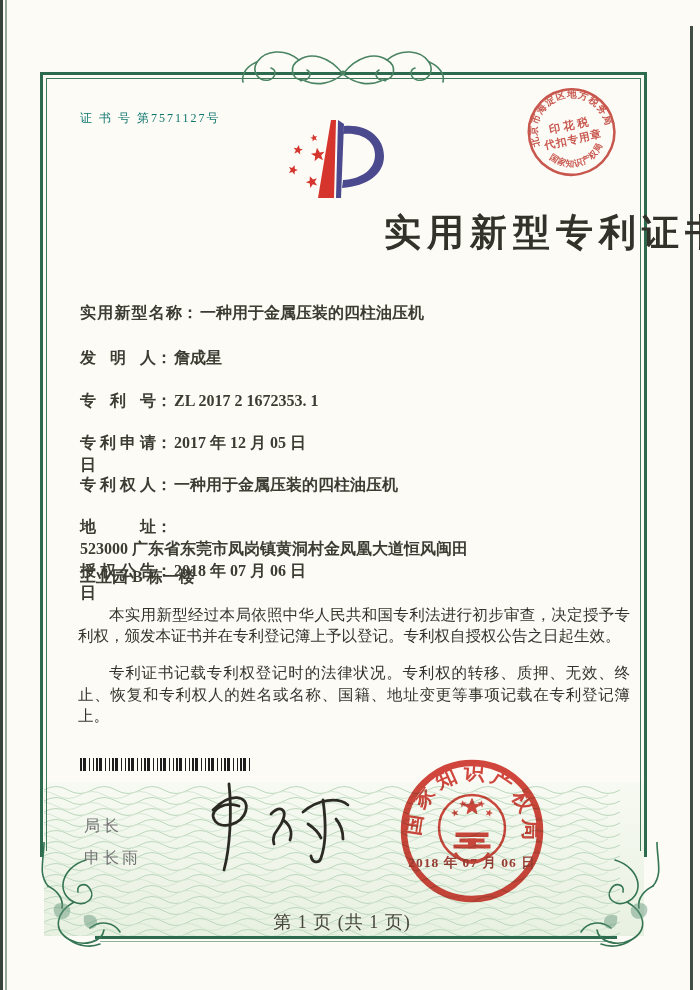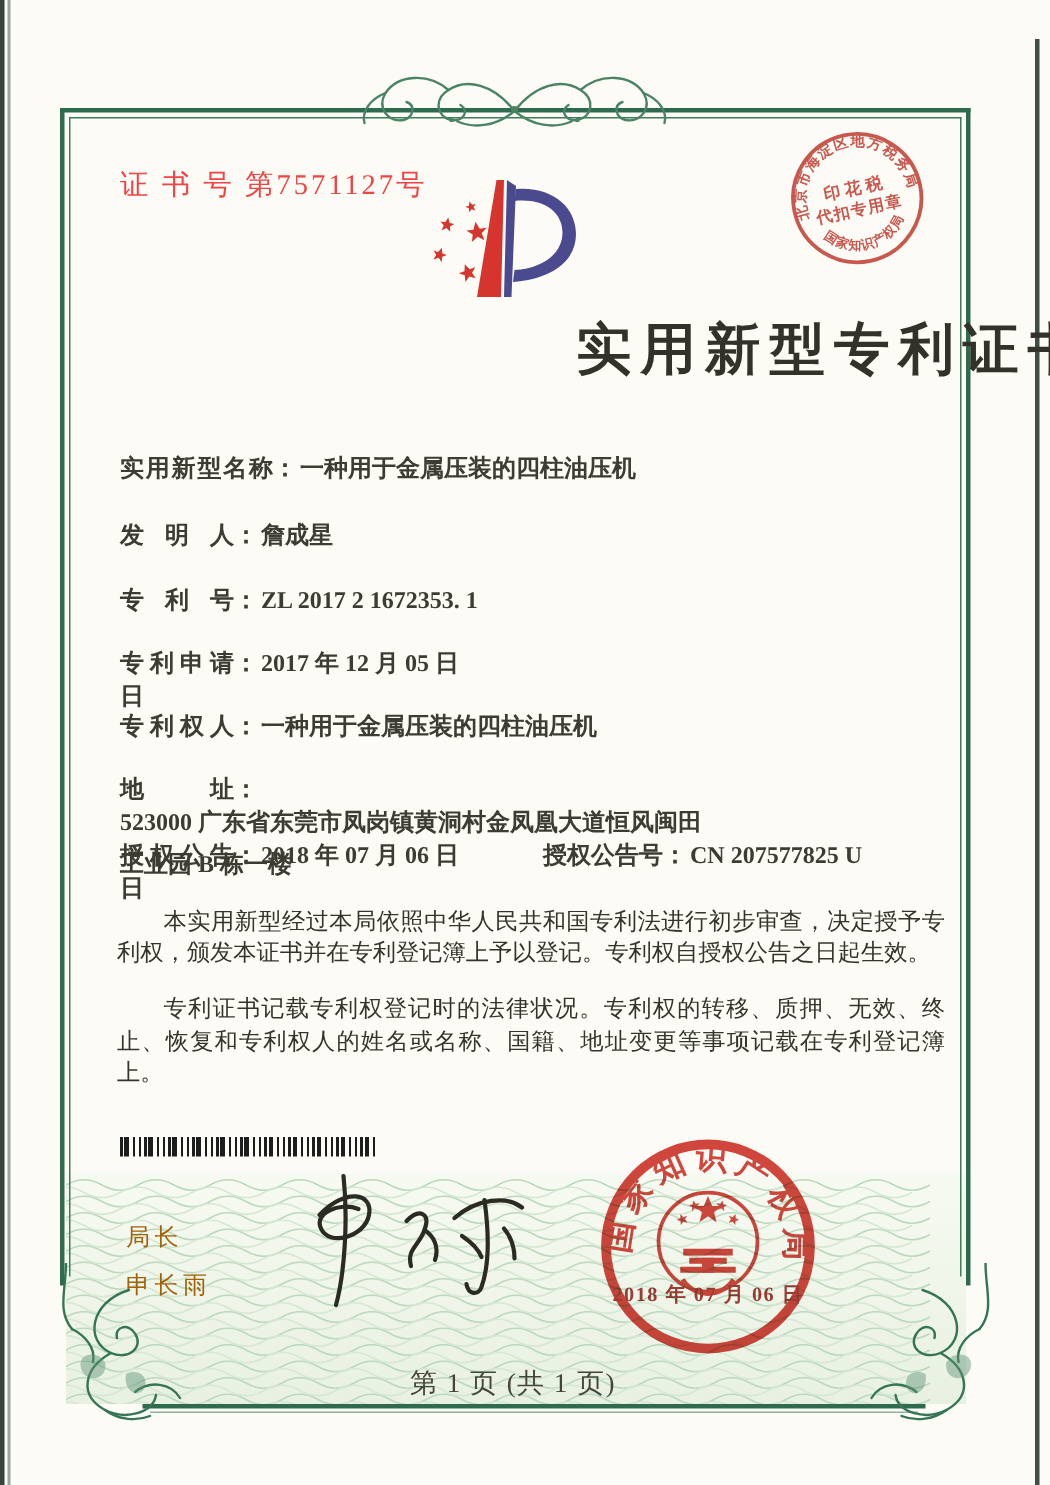--- a/index.html
+++ b/index.html
@@ -12,40 +12,40 @@
   
   .box-outer{position:absolute;left:40px;top:72px;width:601px;height:782px;
              border-top:3px solid #2e6b4e;border-left:3px solid #2e6b4e;border-right:3px solid #2e6b4e;}
   .box-inner{position:absolute;left:46px;top:78px;width:593px;height:772px;
              border-top:1px solid #417a5b;border-left:1px solid #417a5b;border-right:1px solid #417a5b;}
   
   .band{position:absolute;left:44px;top:782px;width:600px;height:154px;
         background:linear-gradient(#f7faf2,#e8f1e1);}
   .bottom-rule{position:absolute;left:95px;top:936px;width:522px;height:3px;background:#2e6b4e;}
   .bottom-rule2{position:absolute;left:100px;top:941px;width:512px;height:1px;background:#8fb29a;}
-  .cert-no{position:absolute;left:80px;top:110px;font-size:19px;letter-spacing:2px;color:#ef4444;}
+  .cert-no{position:absolute;left:80px;top:110px;font-size:12px;letter-spacing:2px;color:#0f766e;}
   .title{position:absolute;left:40px;top:208px;width:688px;text-align:right;
          font-size:37px;font-weight:700;letter-spacing:6px;color:#32322a;}
   .row{position:absolute;left:80px;width:564px;font-size:16px;font-weight:600;
        line-height:22px;color:#3c3c33;}
   .lbl{display:inline-block;width:76px;text-align:justify;text-align-last:justify;vertical-align:top;}
   .lbl.w6{width:102px;}
   .val{margin-left:2px;}
   .val .l1{display:block;white-space:nowrap;}
   .val .l2{display:block;margin-top:6px;}
   .grant-group{position:absolute;left:282px;top:0;white-space:nowrap;}
   .body-text{position:absolute;left:78px;top:588px;width:552px;font-size:15.5px;
              line-height:21.2px;text-align:justify;color:#34342c;font-weight:500;}
   .body-text p{margin:16px 0 1px 0;text-indent:2em;}
   .barcode{position:absolute;left:80px;top:758px;width:172px;height:13px;
            background:repeating-linear-gradient(90deg,#1d1d1d 0 2px,transparent 2px 3px,
            #1d1d1d 3px 6px,transparent 6px 9px,#1d1d1d 9px 10px,transparent 10px 13px,
            #1d1d1d 13px 14px,transparent 14px 16px);}
   .signer{position:absolute;left:84px;top:810px;font-family:"Liberation Sans","DejaVu Sans",sans-serif;
-          font-size:16px;letter-spacing:3px;color:#a16207;line-height:32px;}
+          font-size:16px;letter-spacing:3px;color:#737373;line-height:32px;}
   .signature-svg{position:absolute;left:185px;top:772px;}
   .seal-wrap{position:absolute;left:397px;top:756px;opacity:0.93;mix-blend-mode:multiply;}
   .stamp-wrap{position:absolute;left:516px;top:76px;transform:rotate(-12deg);opacity:0.85;mix-blend-mode:multiply;}
   .footer{position:absolute;left:40px;top:910px;width:604px;text-align:center;
           font-size:18px;letter-spacing:1px;color:#45453c;}
   .logo-svg{position:absolute;left:262px;top:98px;}
   .ornament-top{position:absolute;left:233px;top:44px;}
   .flourish-left{position:absolute;left:26px;top:842px;}
   .flourish-right{position:absolute;left:570px;top:842px;transform:scaleX(-1);}
   .band svg{position:absolute;left:0;top:0;}
@@ -187,23 +187,20 @@
     <span class="lbl">专利申请日</span><span>：</span><span class="val">2017 年 12 月 05 日</span>
   </div>
   <div class="row" style="top:474px">
     <span class="lbl">专利权人</span><span>：</span><span class="val">一种用于金属压装的四柱油压机</span>
   </div>
   <div class="row" style="top:516px">
     <span class="lbl">地址</span><span>：</span><span class="val"><span class="l1">523000 广东省东莞市凤岗镇黄洞村金凤凰大道恒风闽田</span><span class="l2">工业园 B 栋一楼</span></span>
   </div>
   <div class="row" style="top:560px">
     <span class="lbl">授权公告日</span><span>：</span><span class="val">2018 年 07 月 06 日</span>
-    <span class="grant-group">
-      <span class="lbl" style="width:80px">授权公告号</span><span>：</span><span class="val">CN 207577825 U</span>
-    </span>
   </div>
 
   <div class="body-text">
     <p>本实用新型经过本局依照中华人民共和国专利法进行初步审查，决定授予专利权，颁发本证书并在专利登记簿上予以登记。专利权自授权公告之日起生效。</p>
     <p>专利证书记载专利权登记时的法律状况。专利权的转移、质押、无效、终止、恢复和专利权人的姓名或名称、国籍、地址变更等事项记载在专利登记簿上。</p>
   </div>
 
   <div class="barcode"></div>
 
   <div class="signer">

